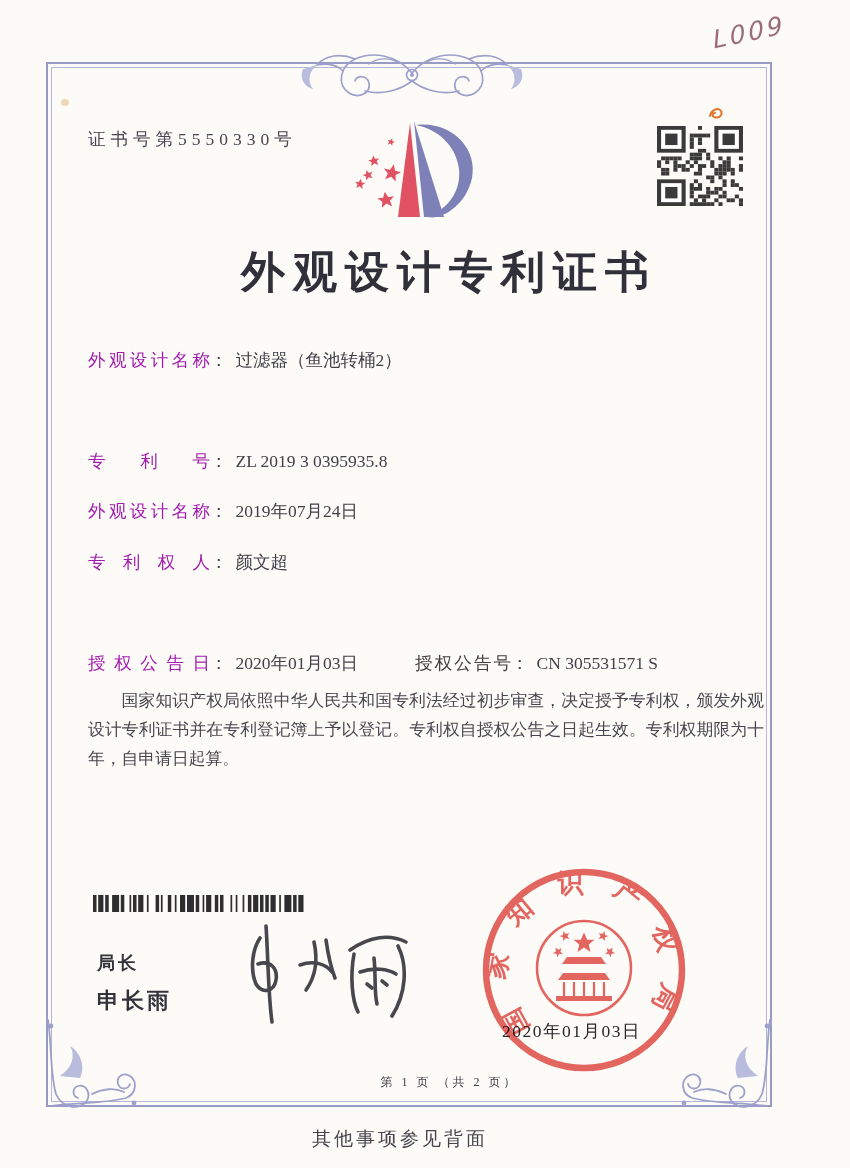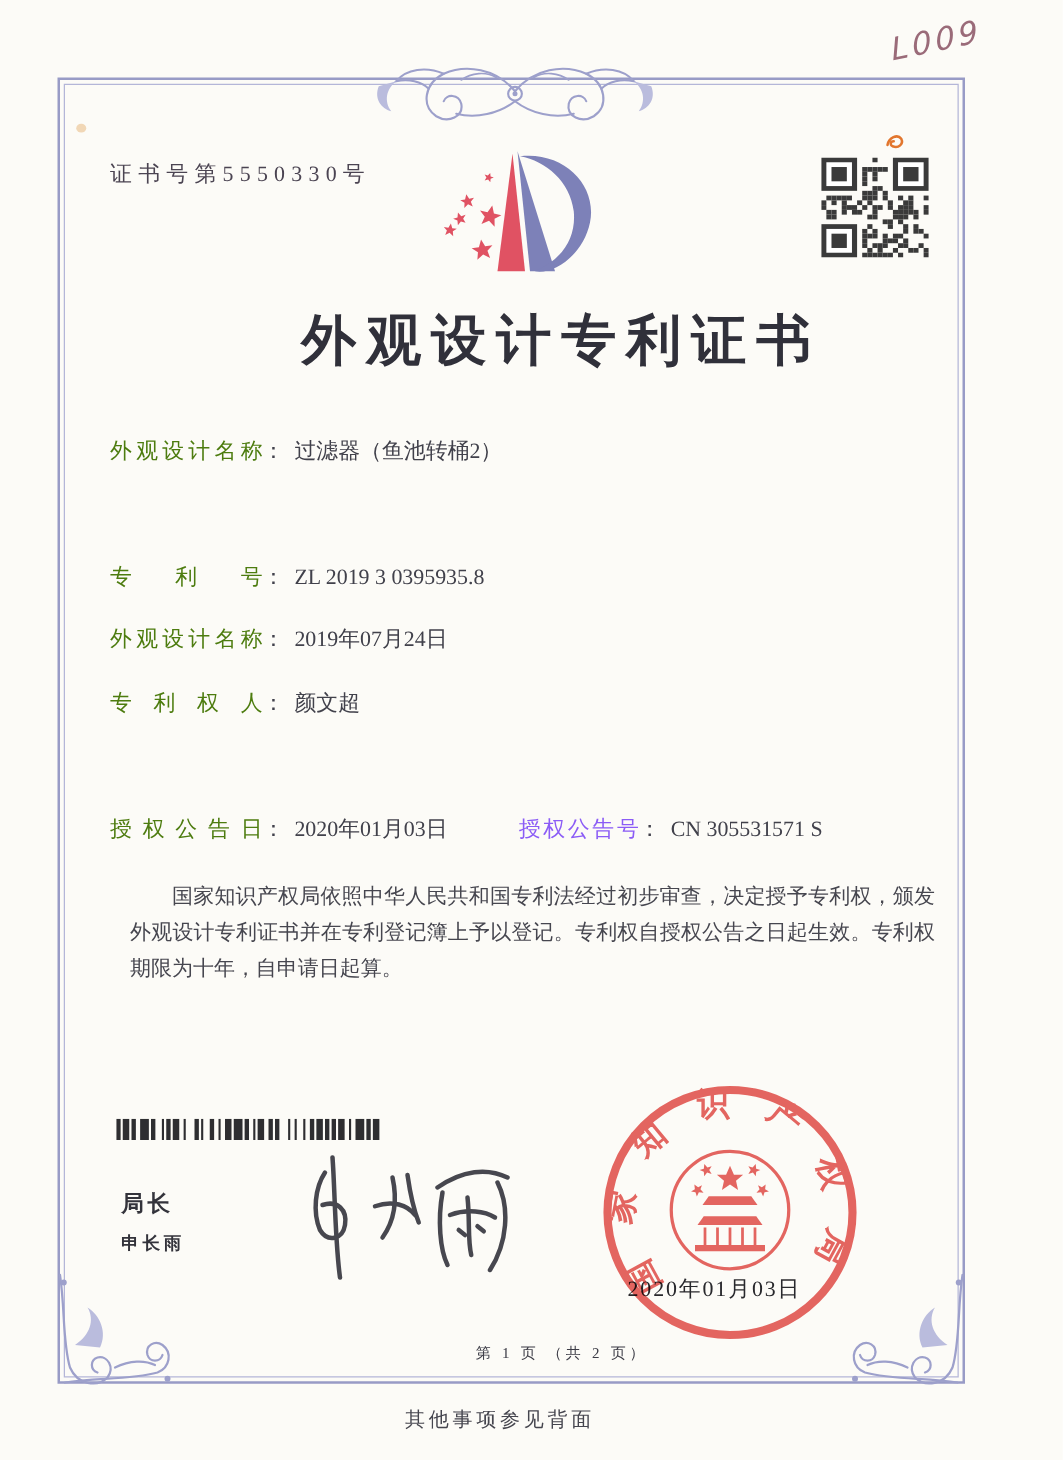--- a/index.html
+++ b/index.html
@@ -35,47 +35,47 @@
   .smudge1{position:absolute;left:708px;top:106px;width:16px;height:15px;}
   .smudge2{position:absolute;left:61px;top:99px;width:8px;height:7px;border-radius:50%;
     background:#e8b981;opacity:.55;}
   .logo{position:absolute;left:336px;top:111px;width:158px;height:128px;}
   .title{
     position:absolute;left:46px;top:243px;width:806px;text-align:center;
     font-size:44px;font-weight:bold;letter-spacing:8px;color:#30303a;
   }
   
   .row{position:absolute;left:88px;width:690px;font-size:17.5px;color:#41414b;white-space:nowrap;}
-  .flabel{display:inline-block;width:122px;text-align:justify;text-align-last:justify;vertical-align:top;color:#4d7c0f;}
-  .flabel-sm{display:inline-block;width:96px;text-align:justify;text-align-last:justify;vertical-align:top;color:#8b5cf6;}
+  .flabel{display:inline-block;width:122px;text-align:justify;text-align-last:justify;vertical-align:top;color:#a21caf;}
+  .flabel-sm{display:inline-block;width:96px;text-align:justify;text-align-last:justify;vertical-align:top;color:#404040;}
   .fcolon{margin-right:8px;}
   .g2{position:absolute;left:327px;top:0;}
   
   .body-text{
     position:absolute;left:88px;top:686px;width:676px;
     font-size:16.8px;line-height:29.2px;text-align:justify;color:#46464f;
   }
-  .body-text p{margin:16px;text-indent:2em;}
+  .body-text p{margin:0;text-indent:2em;}
   
   .barcode{position:absolute;left:93px;top:895px;width:214px;height:17px;}
   .director-role{position:absolute;left:97px;top:951px;font-family:"Liberation Sans","DejaVu Sans",sans-serif;
     font-size:18px;font-weight:600;letter-spacing:3px;color:#33333b;}
   .director-name{position:absolute;left:97px;top:986px;font-family:"Liberation Sans","DejaVu Sans",sans-serif;
-    font-size:14px;font-weight:600;letter-spacing:3px;color:#33333b;}
+    font-size:22px;font-weight:600;letter-spacing:3px;color:#33333b;}
   .signature{position:absolute;left:222px;top:918px;width:195px;height:112px;}
   .seal-date{position:absolute;left:502px;top:1019px;font-size:17.5px;letter-spacing:1.5px;color:#28282c;}
   .seal{position:absolute;left:477px;top:863px;width:214px;height:214px;
     mix-blend-mode:multiply;opacity:.93;}
   .page-indicator{
     position:absolute;left:46px;top:1074px;width:807px;text-align:center;
     font-size:12px;letter-spacing:3px;color:#3b3b45;
   }
   .back-note{
     position:absolute;left:20px;top:1126px;width:760px;text-align:center;
-    font-size:16px;letter-spacing:3px;color:#45454e;
+    font-size:19px;letter-spacing:3px;color:#45454e;
   }
 </style>
 </head>
 <body>
 
 <div class="page abs" style="left:0;top:0;width:850px;height:1168px;">
 
   <div class="frame">
     <div class="frame-inner"></div>
   </div>

